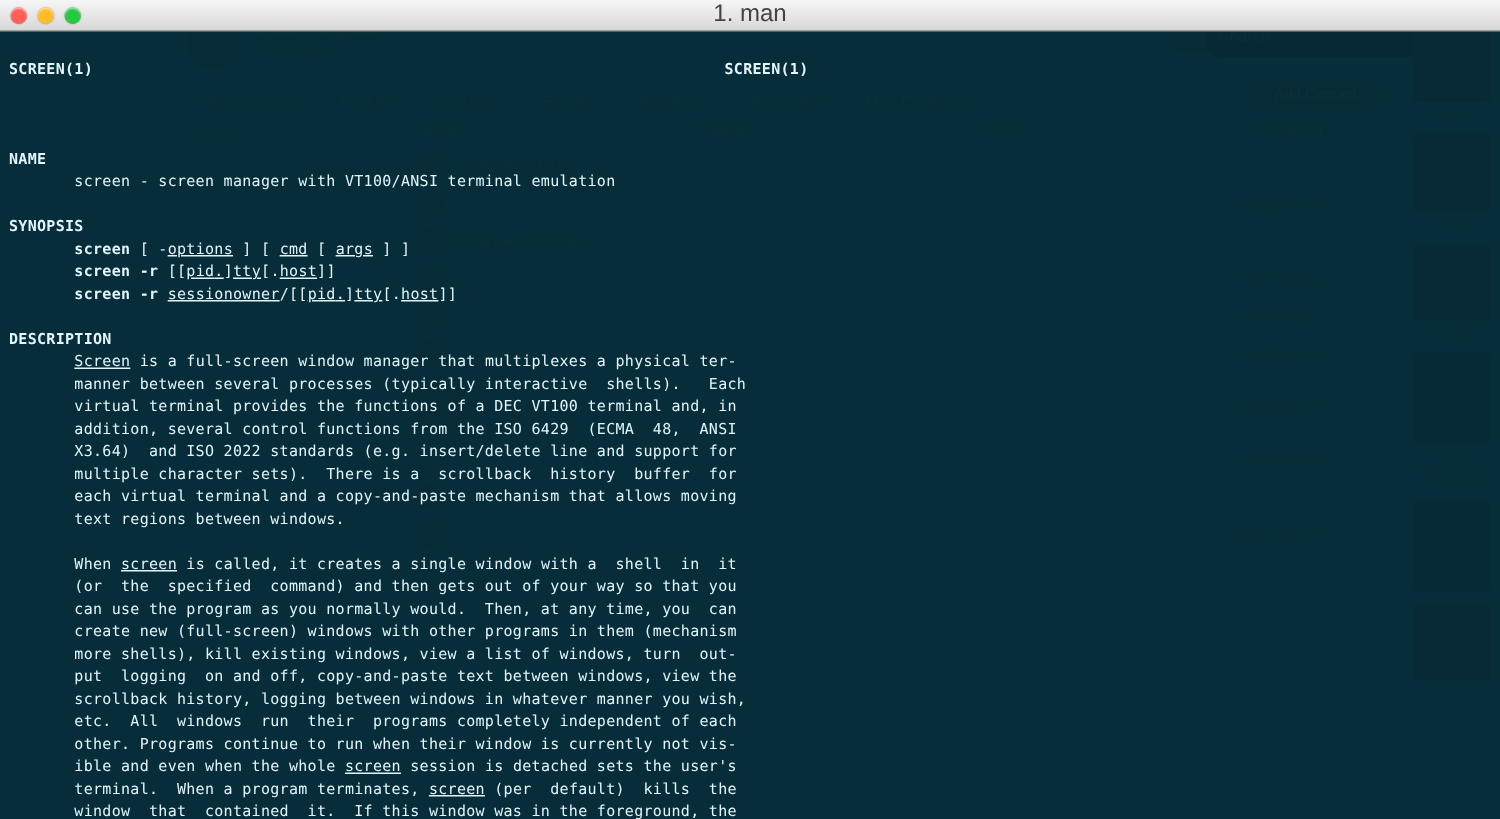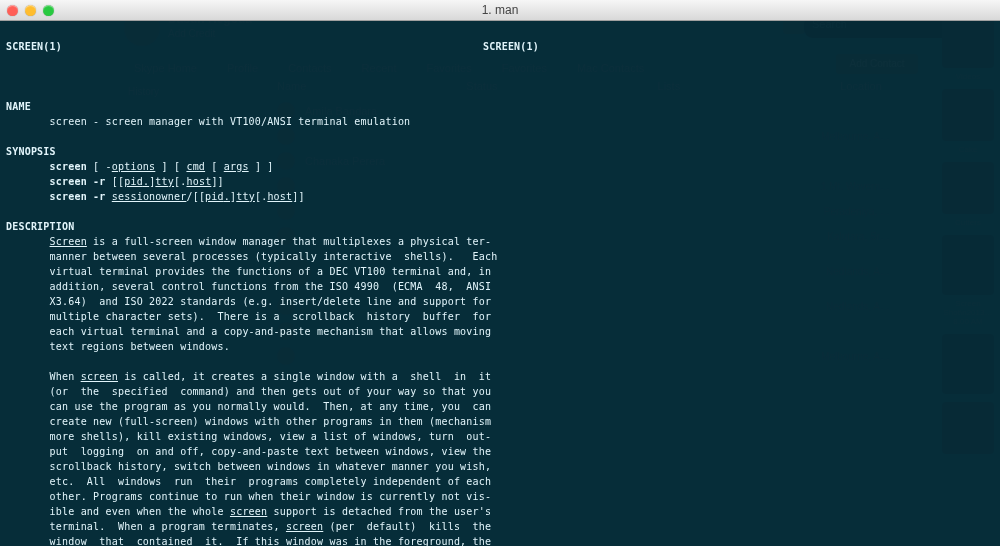--- a/index.html
+++ b/index.html
@@ -26,21 +26,21 @@
   .bg-right{position:absolute;right:2px;top:8px;width:60px;bottom:8px;}
   .bg-tile{width:52px;height:52px;margin:8px auto;border-radius:4px;background:#2b4a55;}
   .bg-tile.t2{height:60px;background:#254049;}
   .bg-lbl{text-align:center;font-size:8px;color:#88a8b3;margin-top:-4px;}
   
   .titlebar{position:absolute;left:0;top:0;right:0;height:20px;background:linear-gradient(#f6f6f6,#d8d8d8);border-bottom:1px solid #a0a0a0;z-index:5;display:flex;align-items:center;}
   .tl-btn{width:11px;height:11px;border-radius:50%;margin-left:7px;box-shadow:inset 0 1px 1px rgba(255,255,255,.5),0 0 1px rgba(0,0,0,.4);}
   .tb-close{background:#ff5f57;}
   .tb-min{background:#ffbd2e;}
   .tb-max{background:#28c940;}
-  .tb-title{position:absolute;left:0;right:0;text-align:center;font-size:12px;color:#444;pointer-events:none;}
+  .tb-title{position:absolute;left:0;right:0;text-align:center;font-size:16px;color:#444;pointer-events:none;}
   
   .term{position:absolute;left:0;right:0;top:20px;bottom:0;background:rgba(6,44,56,.85);color:#e2f5fb;font-family:Menlo,Consolas,monospace;font-size:10px;line-height:15px;letter-spacing:.2px;padding:4px 6px 0 6px;white-space:pre;z-index:3;}
   .b{font-weight:700;}
   .u{text-decoration:underline;}
   .hdrline{display:flex;}
   .hdrline .mid{flex:1;}
 </style>
 </head>
 <body>
 
@@ -153,34 +153,34 @@
 
 <span class="b">SYNOPSIS</span>
        <span class="b">screen</span><span> [ -</span><span class="u">options</span><span> ] [ </span><span class="u">cmd</span><span> [ </span><span class="u">args</span><span> ] ]</span>
        <span class="b">screen -r</span><span> [[</span><span class="u">pid</span><span class="u">.</span><span>]</span><span class="u">tty</span><span>[.</span><span class="u">host</span><span>]]</span>
        <span class="b">screen -r</span><span> </span><span class="u">sessionowner</span><span>/[[</span><span class="u">pid</span><span class="u">.</span><span>]</span><span class="u">tty</span><span>[.</span><span class="u">host</span><span>]]</span>
 
 <span class="b">DESCRIPTION</span>
        <span class="u">Screen</span><span> is a full-screen window manager that multiplexes a physical ter-</span>
        <span>manner between several processes (typically interactive  shells).   Each</span>
        <span>virtual terminal provides the functions of a DEC VT100 terminal and, in</span>
-       <span>addition, several control functions from the ISO 4990  (ECMA  48,  ANSI</span>
+       <span>addition, several control functions from the ISO 6429  (ECMA  48,  ANSI</span>
        <span>X3.64)  and ISO 2022 standards (e.g. insert/delete line and support for</span>
        <span>multiple character sets).  There is a  scrollback  history  buffer  for</span>
        <span>each virtual terminal and a copy-and-paste mechanism that allows moving</span>
        <span>text regions between windows.</span>
 
        <span>When </span><span class="u">screen</span><span> is called, it creates a single window with a  shell  in  it</span>
        <span>(or  the  specified  command) and then gets out of your way so that you</span>
        <span>can use the program as you normally would.  Then, at any time, you  can</span>
        <span>create new (full-screen) windows with other programs in them (mechanism</span>
        <span>more shells), kill existing windows, view a list of windows, turn  out-</span>
        <span>put  logging  on and off, copy-and-paste text between windows, view the</span>
-       <span>scrollback history, switch between windows in whatever manner you wish,</span>
+       <span>scrollback history, logging between windows in whatever manner you wish,</span>
        <span>etc.  All  windows  run  their  programs completely independent of each</span>
        <span>other. Programs continue to run when their window is currently not vis-</span>
-       <span>ible and even when the whole </span><span class="u">screen</span><span> support is detached from the user's</span>
+       <span>ible and even when the whole </span><span class="u">screen</span><span> session is detached sets the user's</span>
        <span>terminal.  When a program terminates, </span><span class="u">screen</span><span> (per  default)  kills  the</span>
        <span>window  that  contained  it.  If this window was in the foreground, the</span>
        
        
 
 </div>
 
 </body></html>

